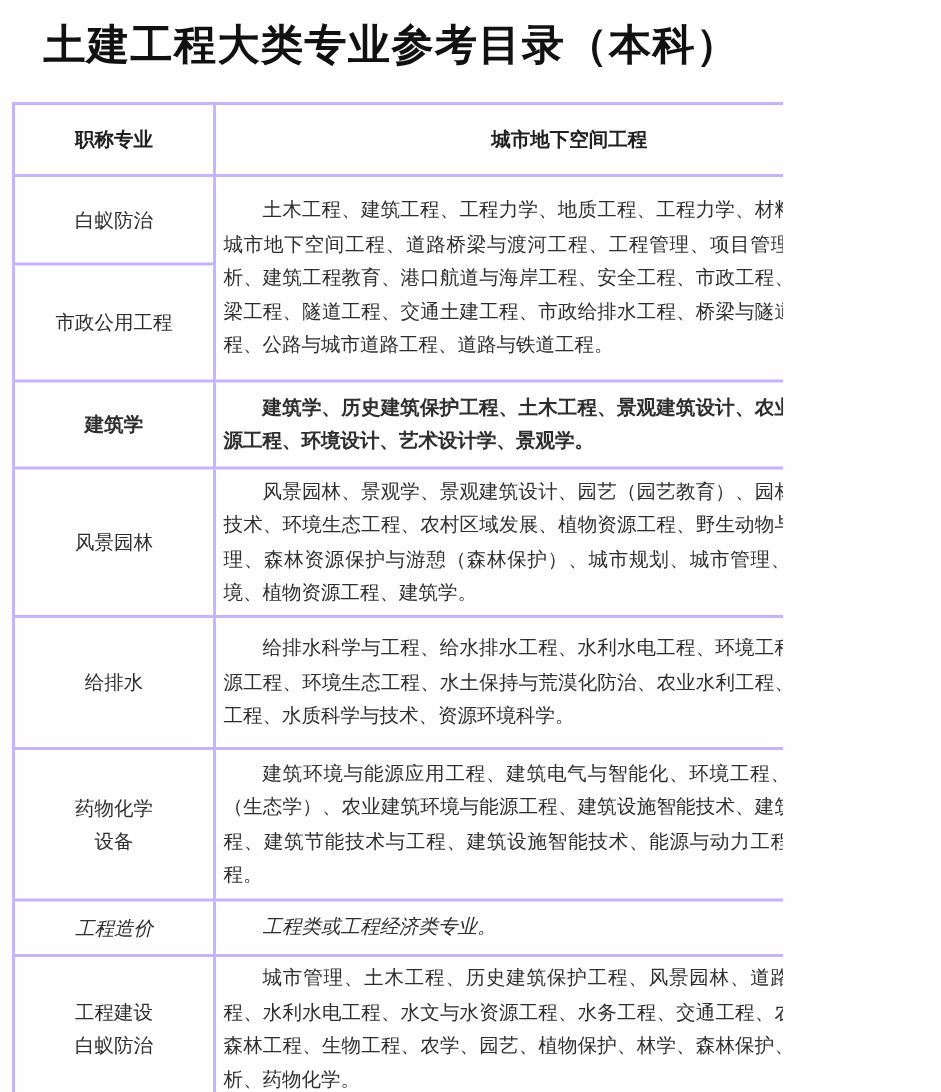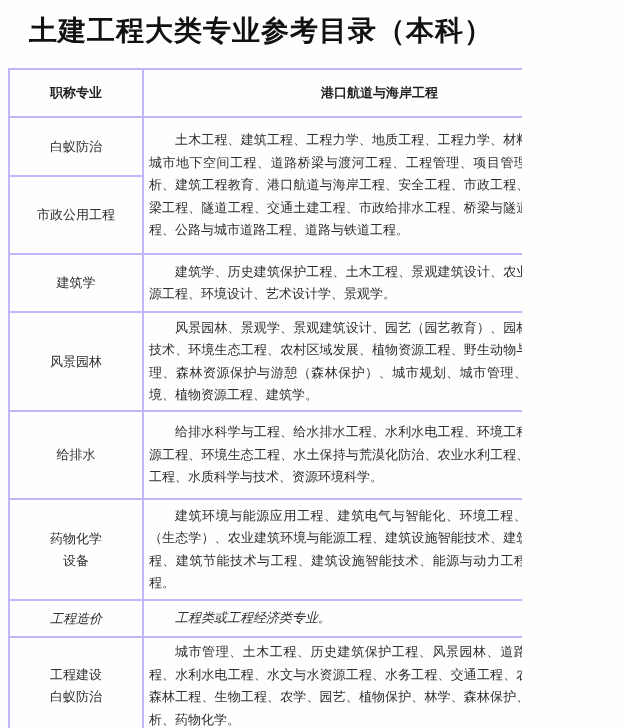--- a/index.html
+++ b/index.html
@@ -68,33 +68,33 @@
 
   <table class="catalog">
     <colgroup>
       <col class="c-label">
       <col>
     </colgroup>
 
     <tbody>
         <tr style="height:48px;">
       <th class="hdr">职称专业</th>
-      <th class="hdr">港口航道与海岸工程</th>
+      <th class="hdr">城市地下空间工程</th>
     </tr>
 
     <tr style="height:59px;">
       <td class="label-cell">白蚁防治</td>
       <td class="majors-cell" rowspan="2">土木工程、建筑工程、工程力学、地质工程、工程力学、材料科学与工程、城市地下空间工程、道路桥梁与渡河工程、工程管理、项目管理、工程结构分析、建筑工程教育、港口航道与海岸工程、安全工程、市政工程、城市道路与桥梁工程、隧道工程、交通土建工程、市政给排水工程、桥梁与隧道工程、地下工程、公路与城市道路工程、道路与铁道工程。</td>
     </tr>
 
     <tr style="height:78px;">
       <td class="label-cell">市政公用工程</td>
     </tr>
 
-    <tr style="height:58px;">
+    <tr style="height:58px;font-weight:bold;">
       <td class="label-cell">建筑学</td>
       <td class="majors-cell">建筑学、历史建筑保护工程、土木工程、景观建筑设计、农业建筑环境与能源工程、环境设计、艺术设计学、景观学。</td>
     </tr>
 
     <tr style="height:99px;">
       <td class="label-cell">风景园林</td>
       <td class="majors-cell">风景园林、景观学、景观建筑设计、园艺（园艺教育）、园林、植物科学与技术、环境生态工程、农村区域发展、植物资源工程、野生动物与自然保护区管理、森林资源保护与游憩（森林保护）、城市规划、城市管理、农业资源与环境、植物资源工程、建筑学。</td>
     </tr>
 
     <tr style="height:88px;">

